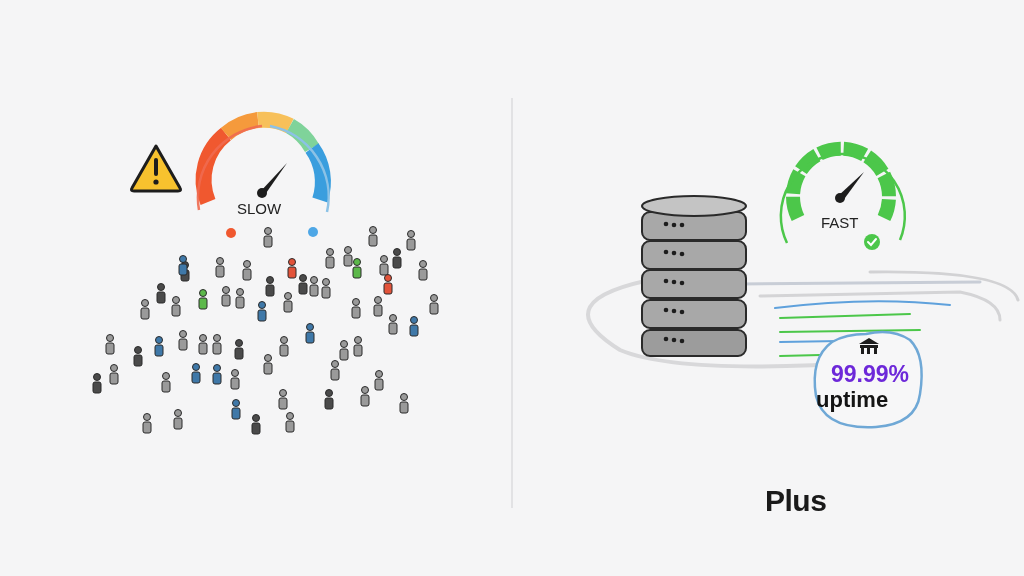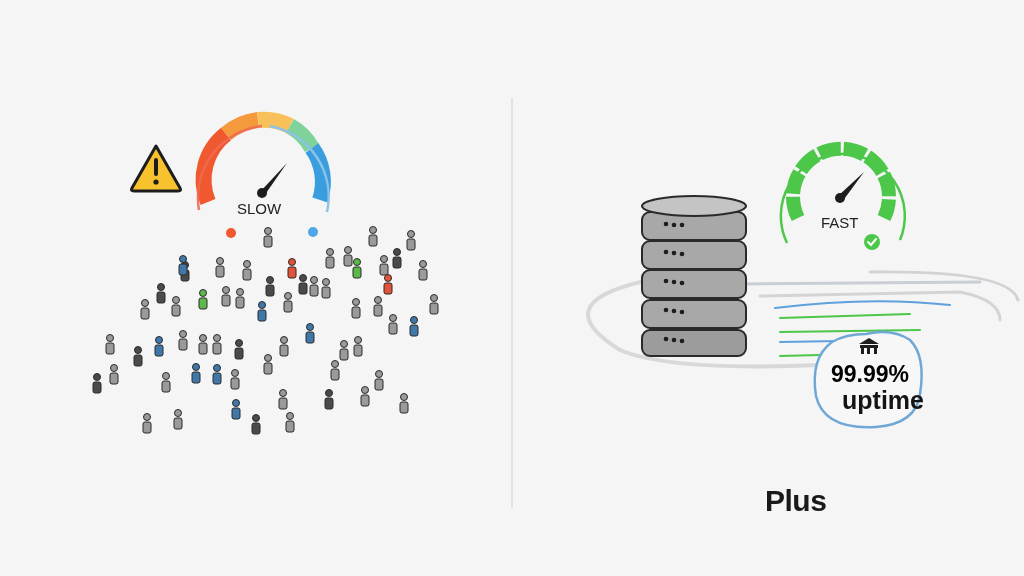--- a/index.html
+++ b/index.html
@@ -249,16 +249,16 @@
       <path d="M326 334 Q352 328 370 340 Q386 356 380 394 Q376 424 336 427 Q284 430 276 396 Q270 358 292 342 Q306 334 326 334 Z" fill="#f7f7f8" stroke="#6fa8d6" stroke-width="2.5"></path>
       <g fill="#1d1d1d">
         <path d="M319 344 L329 338 L339 344 Z"></path>
         <rect x="320" y="345" width="18" height="3"></rect>
         <rect x="321" y="348" width="3" height="6"></rect>
           <rect x="327" y="348" width="3" height="6"></rect>
           <rect x="334" y="348" width="3" height="6"></rect>
       </g>
     </g>
   </svg>
-  <div style="position:absolute;left:276px;top:362px;width:108px;text-align:center;font-size:23px;font-weight:bold;color:#000000;line-height:24px;">99.99%</div>
-  <div style="position:absolute;left:276px;top:388px;width:108px;text-align:right;font-size:25px;font-weight:bold;color:#141414;line-height:24px;">uptime</div>
+  <div style="position:absolute;left:276px;top:362px;width:108px;text-align:center;font-size:23px;font-weight:bold;color:#6d28d9;line-height:24px;">99.99%</div>
+  <div style="position:absolute;left:276px;top:388px;width:108px;text-align:left;font-size:22px;font-weight:bold;color:#141414;line-height:24px;">uptime</div>
   <div class="label label-plus">Plus</div>
 </div>
 
 </body></html>

